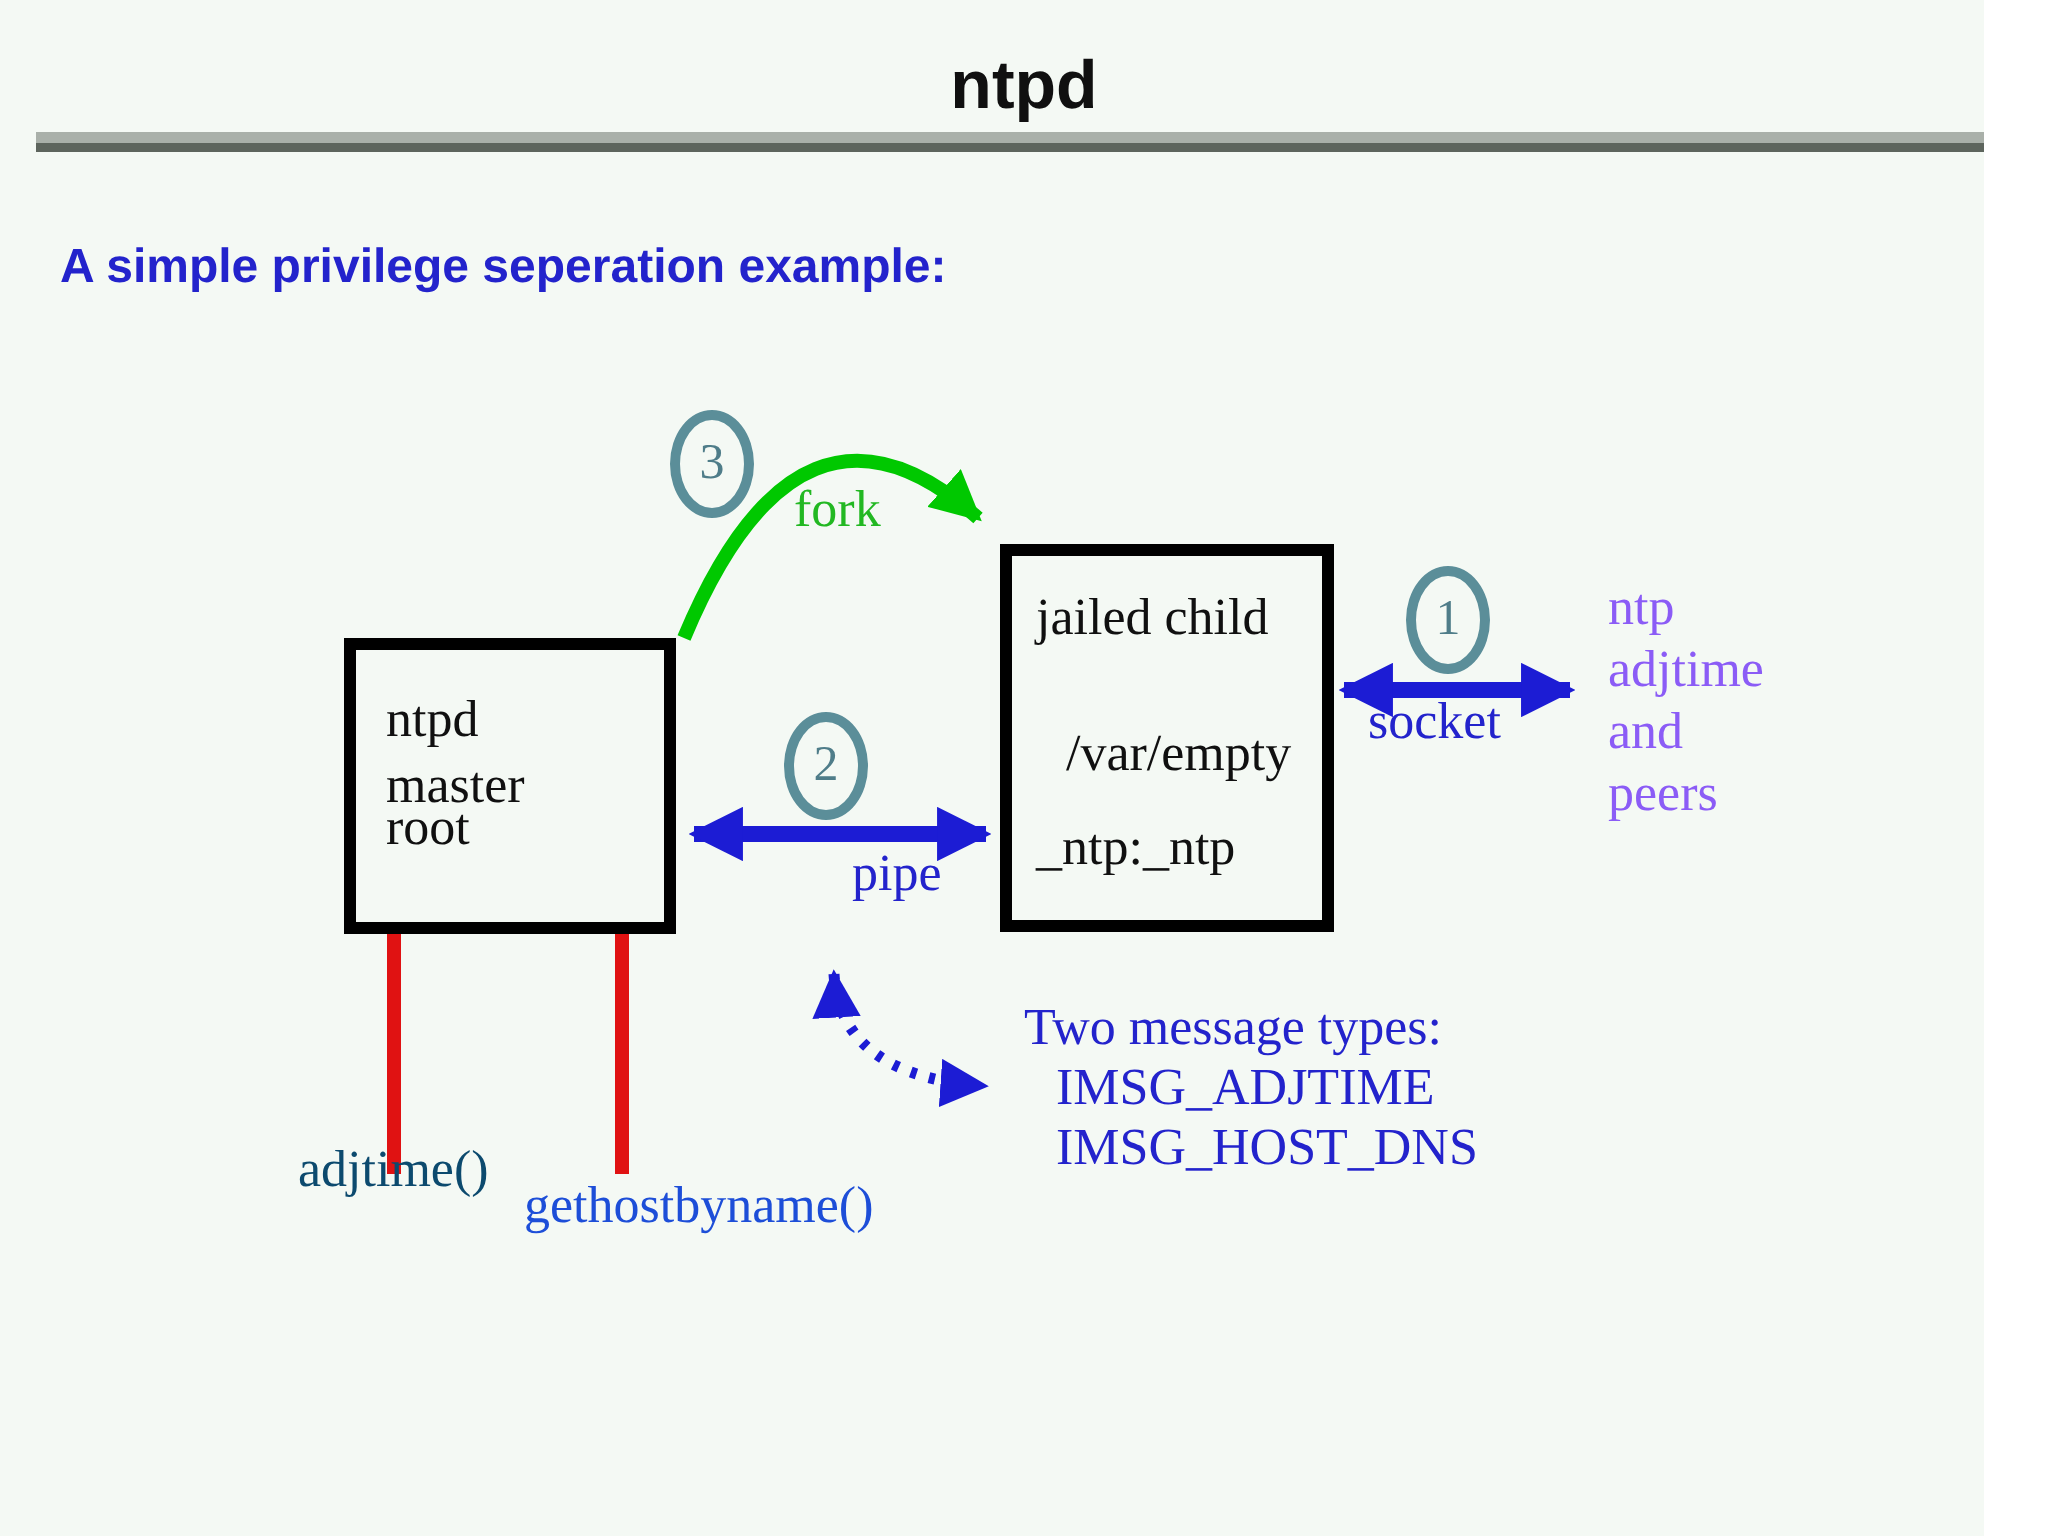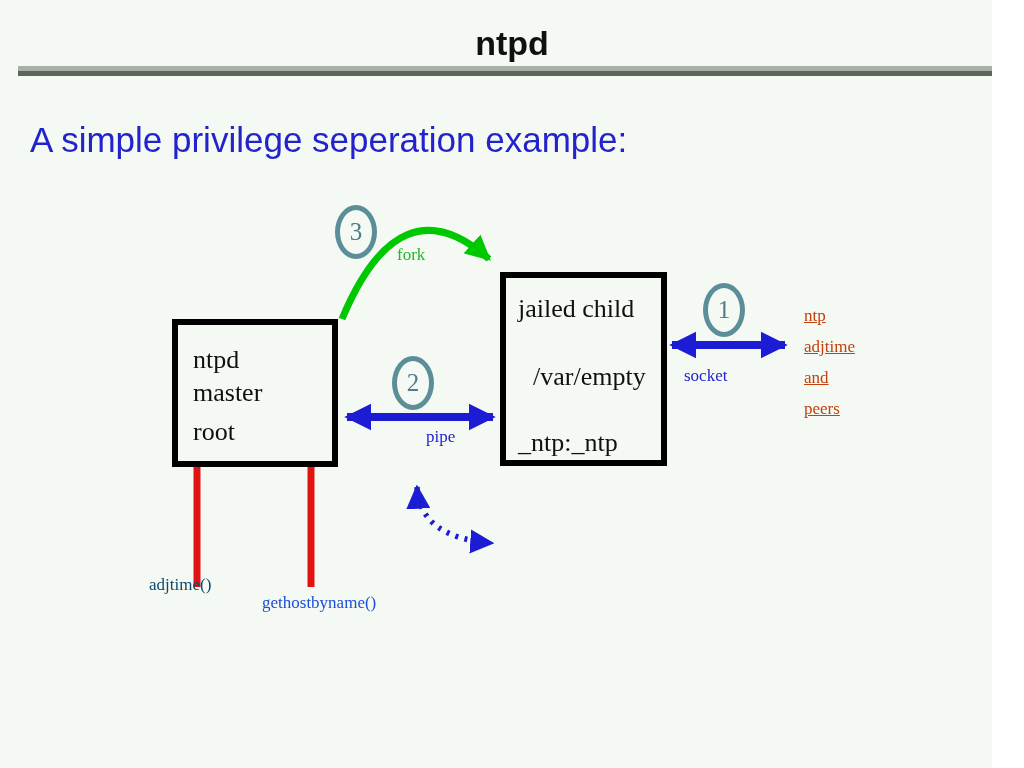--- a/index.html
+++ b/index.html
@@ -15,44 +15,44 @@
     text-align:center; font-family:"Liberation Sans","DejaVu Sans",sans-serif;
     font-weight:700; font-size:34px; color:#101010; letter-spacing:0px;
   }
   .rule {
     position:absolute; left:18px; top:66px; width:975px; height:10px;
     background:linear-gradient(to bottom,#a9b0a9 55%, #5d655d 55%);
   }
   .subtitle {
     position:absolute; left:30px; top:120px;
     font-family:"Liberation Sans","DejaVu Sans",sans-serif;
-    font-weight:400; font-size:35px; color:#2323cc;
+    font-weight:700; font-size:24px; color:#2323cc;
   }
   
   .box { position:absolute; border:6px solid #000; box-sizing:border-box; }
   .box-master { left:172px; top:319px; width:166px; height:148px; }
   .box-child  { left:500px; top:272px; width:167px; height:194px; }
   .bline { position:absolute; font-size:26px; line-height:26px; white-space:nowrap; }
   
   .badge {
     position:absolute; width:42px; height:54px; box-sizing:border-box;
     border:5px solid #5b8e99; border-radius:50%;
     display:flex; align-items:center; justify-content:center;
     font-size:25px; color:#4f7d89; background:transparent;
   }
   .badge-3 { left:335px; top:205px; }
   .badge-2 { left:392px; top:356px; }
   .badge-1 { left:703px; top:283px; }
   
-  .lbl { position:absolute; font-size:17px; line-height:28px; white-space:nowrap; }
+  .lbl { position:absolute; font-size:26px; line-height:28px; white-space:nowrap; }
   .lbl-fork   { left:397px; top:241px; color:#22b822; }
   .lbl-pipe   { left:394px; top:423px; color:#2323cc;margin-left:32px; }
-  .lbl-socket { left:684px; top:362px; color:#2323cc;font-family:Liberation Serif, serif; }
+  .lbl-socket { left:684px; top:347px; color:#2323cc;font-family:Liberation Serif, serif; }
   .lbl-socket .ln { line-height:28px; }
-  .lbl-peers  { left:804px; top:300px; color:#c2410c;text-decoration:underline; }
+  .lbl-peers  { left:804px; top:288px; color:#8b5cf6; }
   .lbl-peers .ln { line-height:31px; }
   .lbl-msgs   { left:512px; top:499px; color:#2323cc; }
   .lbl-msgs .ln { line-height:30px; }
   .lbl-msgs .indent { padding-left:16px; }
   .lbl-adjtime { left:149px; top:571px; color:#0c4a6e; }
   .lbl-gethost { left:262px; top:589px; color:#1d4ed8; }
   
   svg.arrows { position:absolute; left:0; top:0; width:1024px; height:768px; }
 </style>
 </head>
@@ -85,27 +85,27 @@
 
     <path d="M 417 487 Q 420 538 492 543" fill="none" stroke="#1c1cd4" stroke-width="5.5" stroke-dasharray="3 6.5" marker-start="url(#abd)" marker-end="url(#abd)"></path>
 
     <line x1="197" y1="466" x2="197" y2="587" stroke="#e01212" stroke-width="7"></line>
     <line x1="311" y1="466" x2="311" y2="587" stroke="#e01212" stroke-width="7"></line>
   </svg>
 
   <div class="box box-master">
     <div class="bline" style="left:15px; top:22px;">ntpd</div>
     <div class="bline" style="left:15px; top:55px;">master</div>
-    <div class="bline" style="left:15px; top:94px;">root</div>
+    <div class="bline" style="left:15px; top:76px;">root</div>
   </div>
 
   <div class="box box-child">
     <div class="bline" style="left:12px; top:18px;text-align:center;">jailed child</div>
     <div class="bline" style="left:12px; top:86px;margin-left:15px;">/var/empty</div>
-    <div class="bline" style="left:12px; top:152px;">_ntp:_ntp</div>
+    <div class="bline" style="left:12px; top:133px;">_ntp:_ntp</div>
   </div>
 
   <div class="badge badge-3">
     <span>3</span>
   </div>
   <div class="badge badge-2">
     <span>2</span>
   </div>
   <div class="badge badge-1">
     <span>1</span>
@@ -118,17 +118,22 @@
     <div class="ln">socket</div>
   </div>
 
   <div class="lbl lbl-peers">
     <div class="ln">ntp</div>
     <div class="ln">adjtime</div>
     <div class="ln">and</div>
     <div class="ln">peers</div>
   </div>
 
+  <div class="lbl lbl-msgs">
+    <div class="ln">Two message types:</div>
+    <div class="ln indent">IMSG_ADJTIME</div>
+    <div class="ln indent">IMSG_HOST_DNS</div>
+  </div>
 
   <div class="lbl lbl-adjtime">adjtime()</div>
   <div class="lbl lbl-gethost">gethostbyname()</div>
 
 </div>
 
 </body></html>

